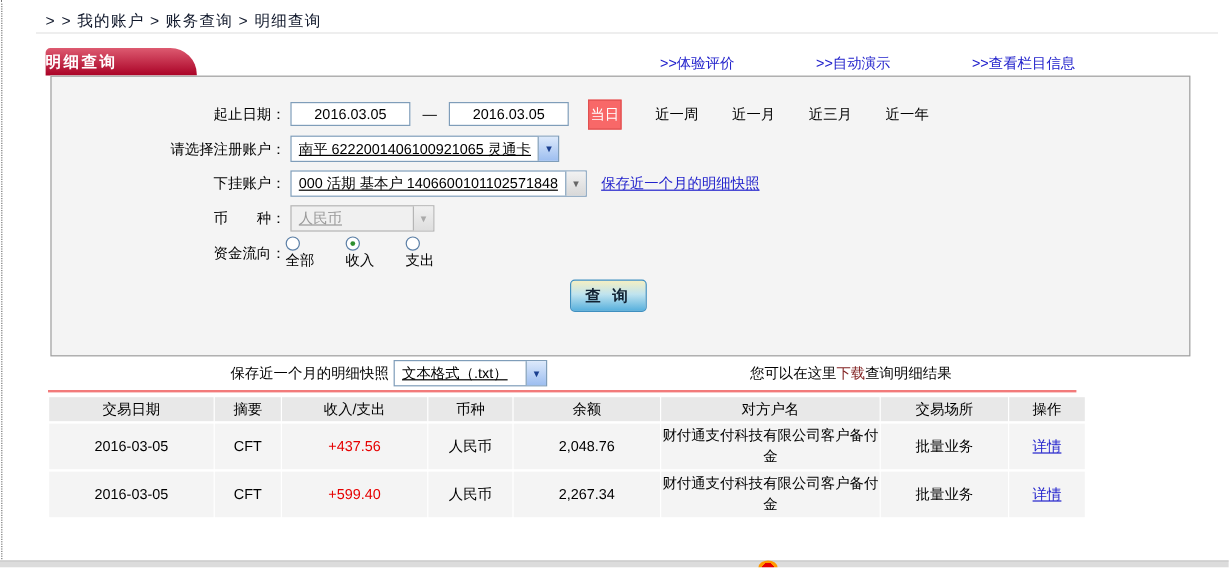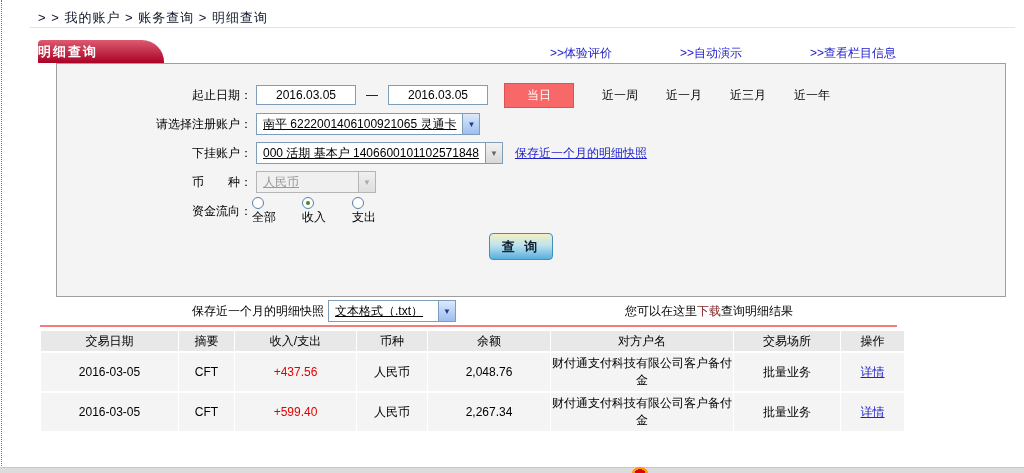--- a/index.html
+++ b/index.html
@@ -14,29 +14,29 @@
 
   .top-links { position:absolute; left:550px; top:45px; width:346px; display:flex; justify-content:space-between; }
   .top-link { color:#2222cc; font-size:12px; cursor:pointer; white-space:nowrap; }
   .top-link .lk { }
 
   .tab { position:absolute; left:38px; top:40px; width:126px; height:23px;
          background:linear-gradient(#dd5a70,#aa0226); border-radius:4px 22px 0 0;
          color:#fff; font-weight:bold; font-size:13px; letter-spacing:2px;
          display:flex; align-items:center; padding-left:0; }
 
-  .panel { position:absolute; left:56px; top:63px; width:950px; height:234px;
+  .panel { position:absolute; left:42px; top:63px; width:950px; height:234px;
            background:#f4f4f4; border:1px solid #9f9f9f; padding-top:19px; }
   .frow { display:flex; align-items:center; height:24px; margin-bottom:5px; }
   .flabel { width:195px; text-align:right; white-space:pre; }
 
   .input-date { width:100px; height:20px; border:1px solid #7f9db9; background:#fff;
                 text-align:center; font-size:12px; font-family:inherit; margin:0 4px; }
   .dash { margin:0 6px; }
-  .btn-today { background:#f86868; border:1px solid #e05050; color:#fff; padding:3px 22px;
+  .btn-today { background:#f86868; border:1px solid #e05050; color:#fff; padding:3px 1px;
                margin:0 14px 0 12px; cursor:pointer; }
   .range { margin-left:28px; cursor:pointer; }
 
   .sel { display:inline-flex; align-items:center; height:22px; border:1px solid #7f9db9;
          background:#fff; margin-left:4px; cursor:pointer; }
   .sel .txt { padding:0 6px; white-space:nowrap;text-decoration:underline; }
   .sel .arrow { width:17px; height:100%; display:flex; align-items:center; justify-content:center;
                 border-left:1px solid #7f9db9; background:linear-gradient(#dce9fb,#9dbef0);
                 color:#1a3f8f; font-size:8px; }
   .sel.gray .arrow { background:linear-gradient(#f2f2f2,#d8d8d8); color:#666; }

